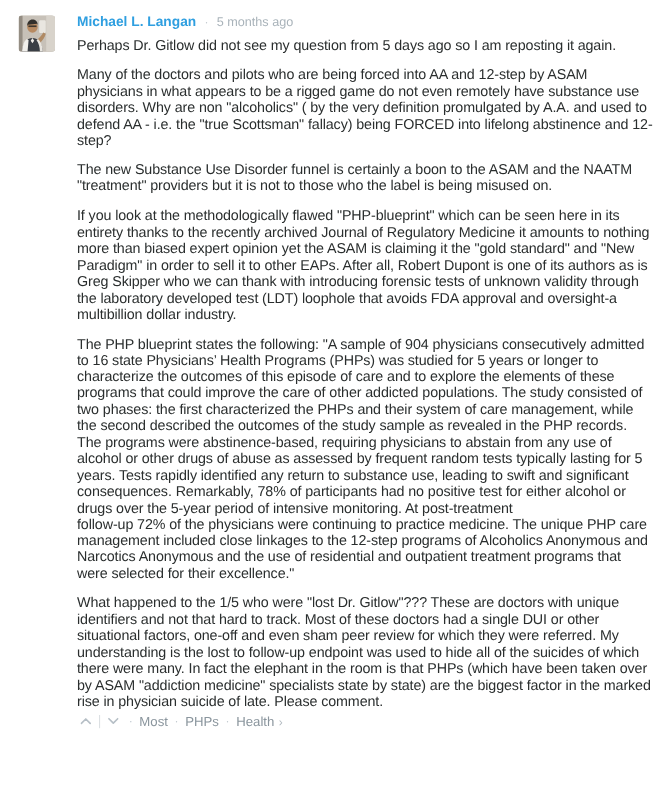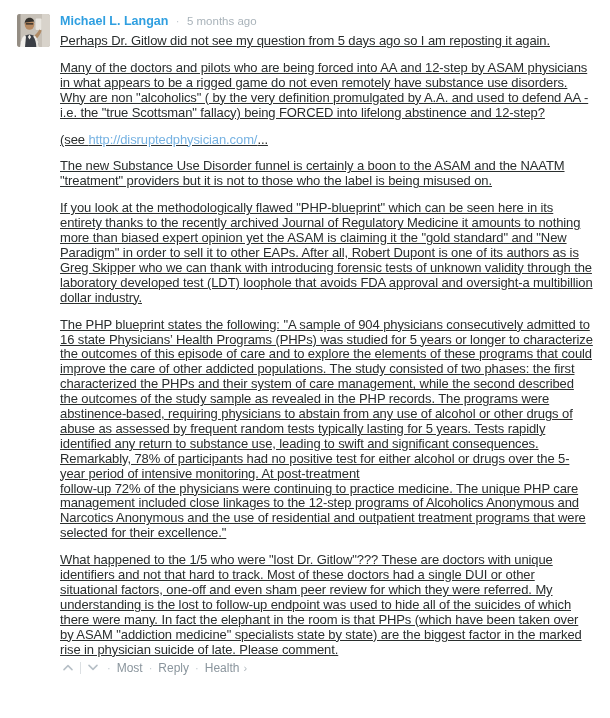--- a/index.html
+++ b/index.html
@@ -17,35 +17,35 @@
     width:610px;height:718px;overflow:hidden;background:#ffffff;
     font-family:"Liberation Sans","DejaVu Sans",sans-serif;
     -webkit-font-smoothing:antialiased;
   }
   .comment{display:flex;padding:12px 16px 0 17px;}
   .avatar{
     flex:0 0 33px;width:33px;height:33px;margin-top:2px;
     border-radius:3px;overflow:hidden;cursor:pointer;background:#c7c1b8;
   }
   .avatar svg{display:block;}
-  .content{margin-left:10px;width:537px;}
+  .content{margin-left:20px;width:537px;}
   .header{margin-bottom:5px;line-height:15px;white-space:nowrap;}
   .author{
     color:var(--author-blue);font-weight:bold;font-size:12.5px;
     text-decoration:none;cursor:pointer;
   }
   .hdr-dot{color:#c3cad0;font-size:11px;margin:0 3px;}
   .time{
     color:var(--muted-gray);font-size:11.5px;text-decoration:none;cursor:pointer;
   }
   .body{
     font-size:13px;line-height:14.9px;color:var(--body-text);
     letter-spacing:-0.1px;
   }
-  .body p{margin:0 0 12px 0;text-decoration:underline;}
+  .body p{margin:0 0 12px 0;}
   .body p:last-child{margin-bottom:0;}
   a.comment-link{color:var(--link-blue);text-decoration:none;cursor:pointer;}
   .footer{
     display:flex;align-items:center;margin-top:2px;height:16px;
     font-size:12px;color:var(--action-gray);
   }
   .vote{padding:2px 3px;cursor:pointer;display:flex;align-items:center;}
   .vote svg{display:block;}
   .vote-divider{width:1px;height:12px;background:#dce0e3;margin:0 4px;}
   .foot-dot{color:#c2cad0;margin:0 6px;font-size:11px;}
@@ -80,21 +80,20 @@
 
     <div class="header">
       <a class="author">Michael L. Langan</a>
       <span class="hdr-dot">·</span>
       <a class="time">5 months ago</a>
     </div>
 
     <div class="body">
         <p><span>Perhaps Dr. Gitlow did not see my question from 5 days ago so I am reposting it again.</span></p>
         <p><span>Many of the doctors and pilots who are being forced into AA and 12-step by ASAM physicians in what appears to be a rigged game do not even remotely have substance use disorders. Why are non "alcoholics" ( by the very definition promulgated by A.A. and used to defend AA - i.e. the "true Scottsman" fallacy) being FORCED into lifelong abstinence and 12-step?</span></p>
-        <p><span>(see </span><a class="comment-link" href="#">http://disruptedphysician.com/</a><span>...</span></p>
         <p><span>The new Substance Use Disorder funnel is certainly a boon to the ASAM and the NAATM "treatment" providers but it is not to those who the label is being misused on.</span></p>
         <p><span>If you look at the methodologically flawed "PHP-blueprint" which can be seen here in its entirety thanks to the recently archived Journal of Regulatory Medicine it amounts to nothing more than biased expert opinion yet the ASAM is claiming it the "gold standard" and "New Paradigm" in order to sell it to other EAPs. After all, Robert Dupont is one of its authors as is Greg Skipper who we can thank with introducing forensic tests of unknown validity through the laboratory developed test (LDT) loophole that avoids FDA approval and oversight-a multibillion dollar industry.</span></p>
         <p><span>The PHP blueprint states the following: "A sample of 904 physicians consecutively admitted to 16 state Physicians’ Health Programs (PHPs) was studied for 5 years or longer to characterize the outcomes of this episode of care and to explore the elements of these programs that could improve the care of other addicted populations. The study consisted of two phases: the first characterized the PHPs and their system of care management, while the second described the outcomes of the study sample as revealed in the PHP records. The programs were abstinence-based, requiring physicians to abstain from any use of alcohol or other drugs of abuse as assessed by frequent random tests typically lasting for 5 years. Tests rapidly identified any return to substance use, leading to swift and significant consequences. Remarkably, 78% of participants had no positive test for either alcohol or drugs over the 5-year period of intensive monitoring. At post-treatment</span><br><span>follow-up 72% of the physicians were continuing to practice medicine. The unique PHP care management included close linkages to the 12-step programs of Alcoholics Anonymous and Narcotics Anonymous and the use of residential and outpatient treatment programs that were selected for their excellence."</span></p>
         <p><span>What happened to the 1/5 who were "lost Dr. Gitlow"??? These are doctors with unique identifiers and not that hard to track. Most of these doctors had a single DUI or other situational factors, one-off and even sham peer review for which they were referred. My understanding is the lost to follow-up endpoint was used to hide all of the suicides of which there were many. In fact the elephant in the room is that PHPs (which have been taken over by ASAM "addiction medicine" specialists state by state) are the biggest factor in the marked rise in physician suicide of late. Please comment.</span></p>
       </div>
 
     <div class="footer">
       <span class="vote">
         <svg width="10" height="7" viewBox="0 0 10 7">
           <path d="M1,5.6 L5,1.6 L9,5.6" fill="none" stroke="#b6bfc6" stroke-width="1.5" stroke-linecap="round" stroke-linejoin="round"></path>
@@ -102,19 +101,19 @@
       </span>
       <span class="vote-divider"></span>
       <span class="vote">
         <svg width="10" height="7" viewBox="0 0 10 7">
           <path d="M1,1.4 L5,5.4 L9,1.4" fill="none" stroke="#b6bfc6" stroke-width="1.5" stroke-linecap="round" stroke-linejoin="round"></path>
         </svg>
       </span>
       <span class="foot-dot">·</span>
       <a class="action">Most</a>
       <span class="foot-dot">·</span>
-      <a class="action">Reply</a>
+      <a class="action">PHPs</a>
       <span class="foot-dot">·</span>
       <a class="action"><span>Health</span><span class="share-chev">›</span></a>
     </div>
 
   </div>
 </div>
 
 </body></html>

